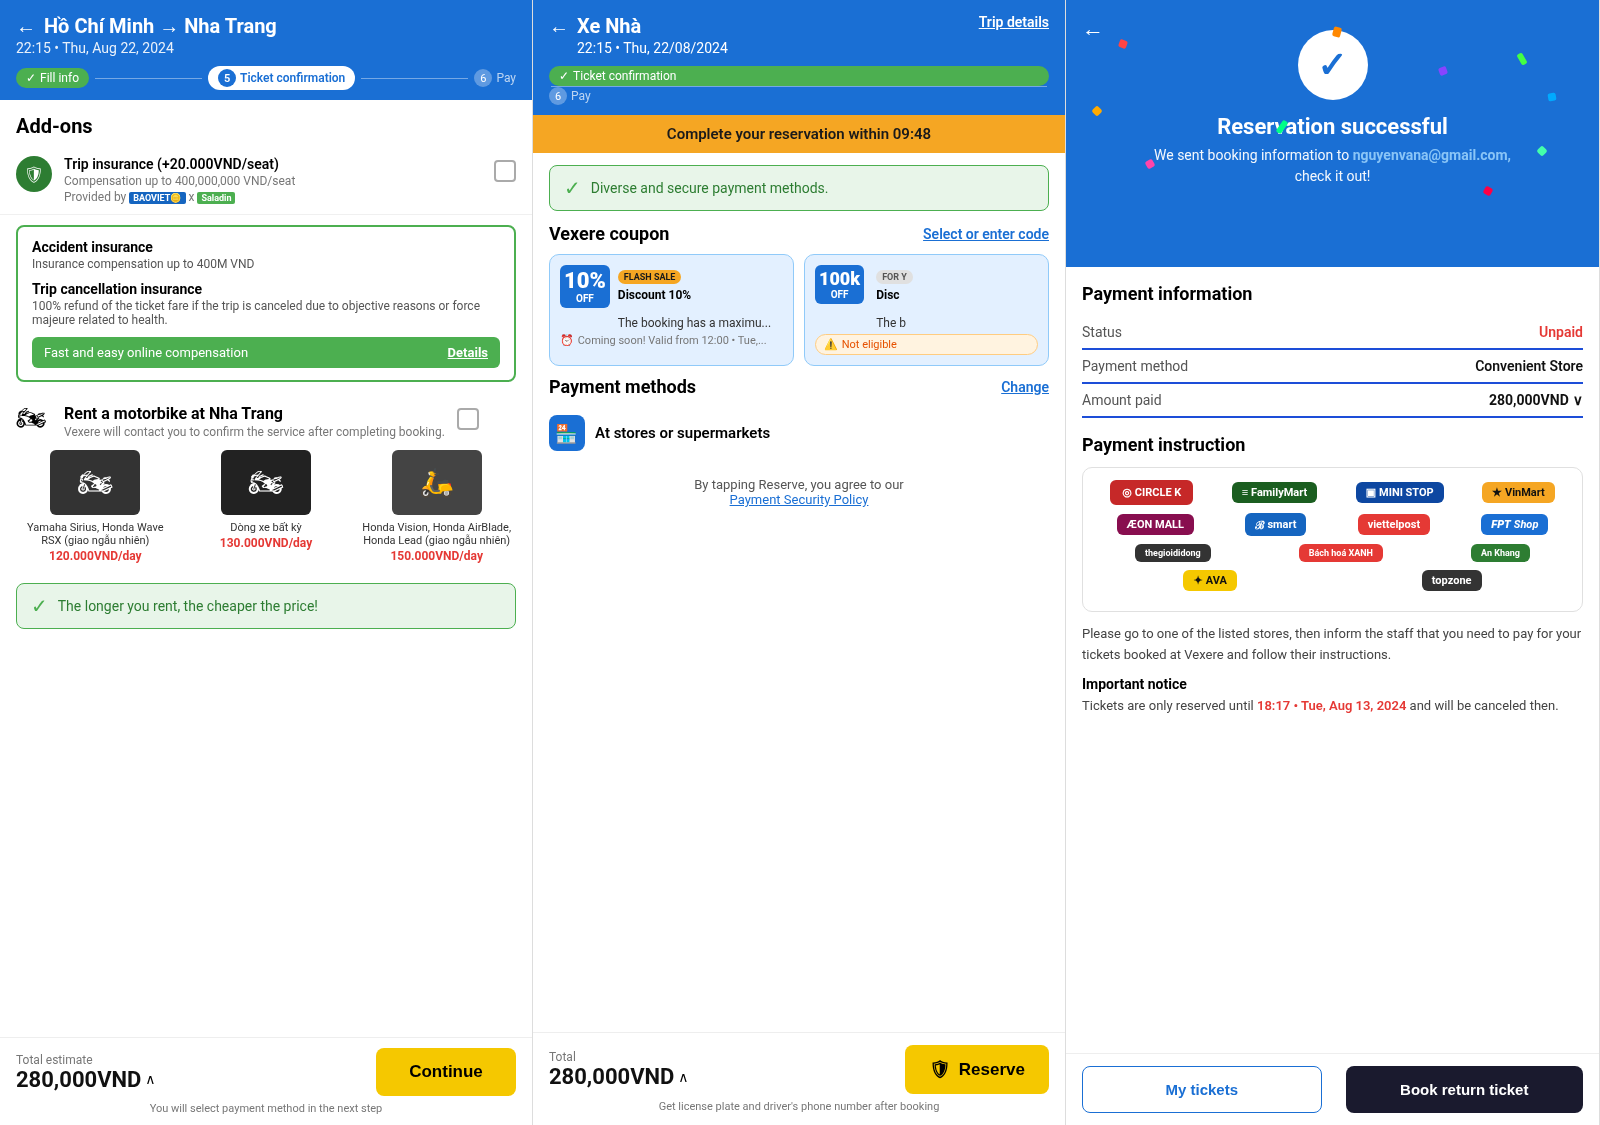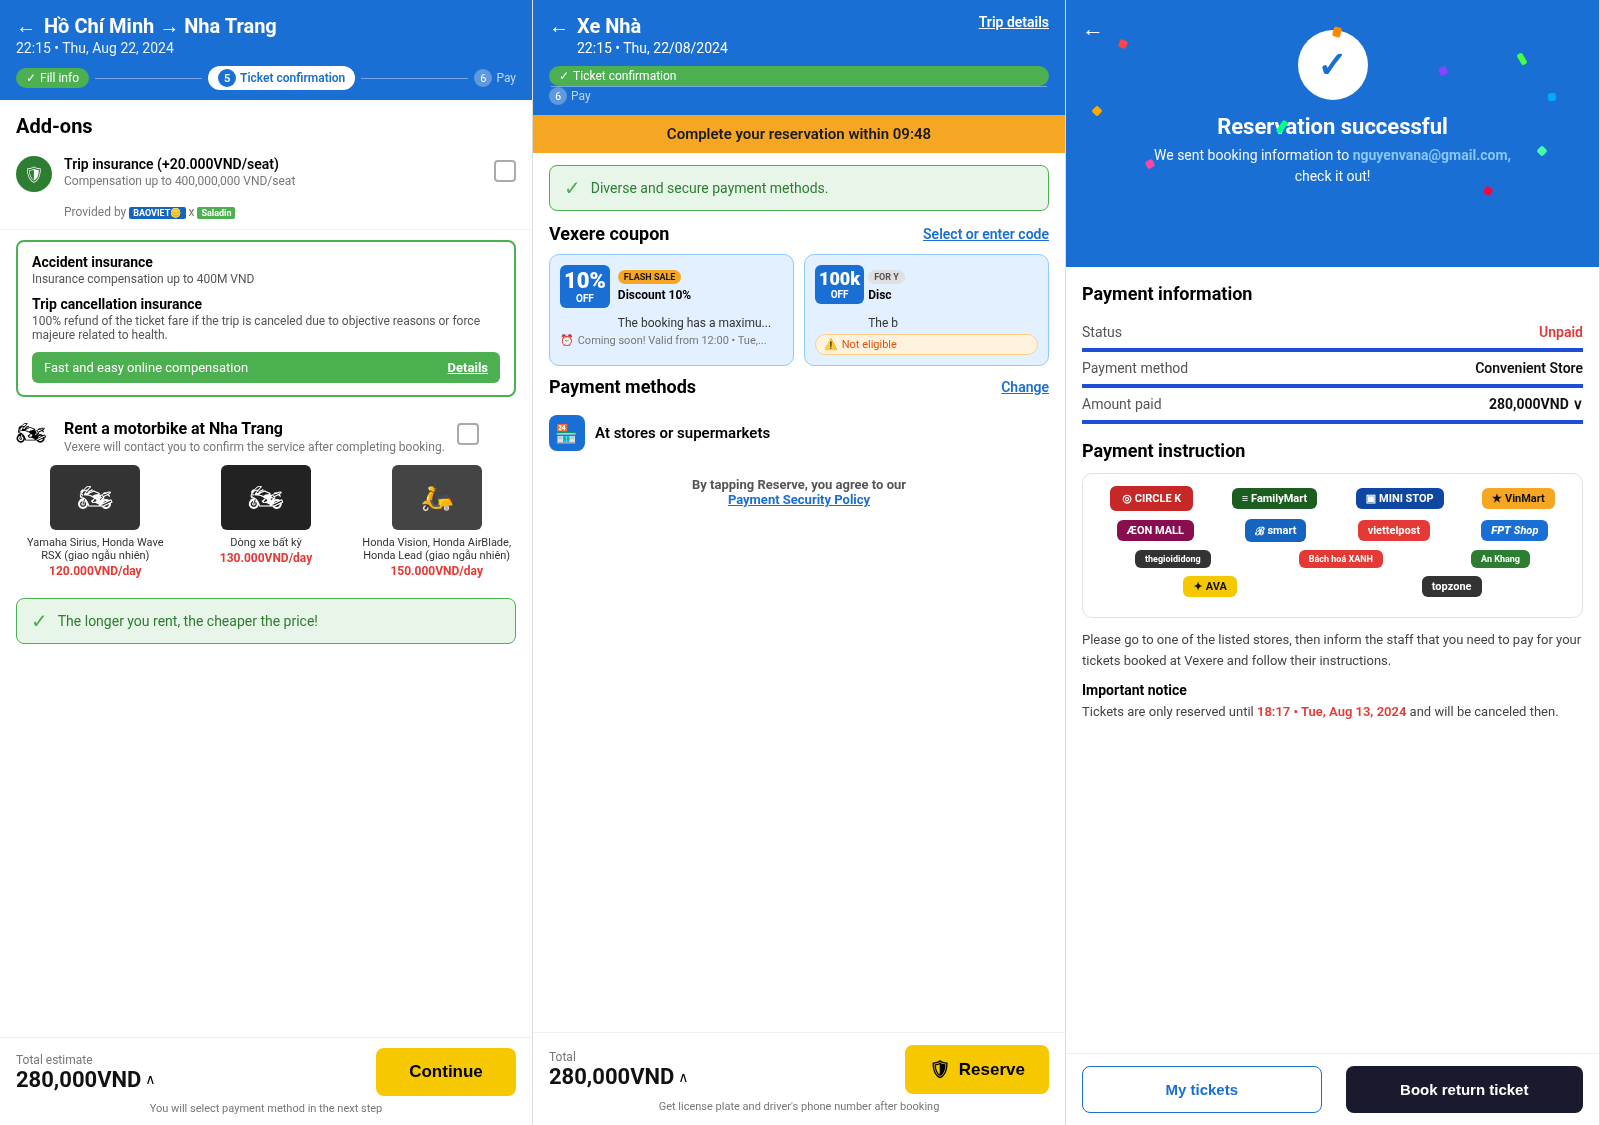--- a/index.html
+++ b/index.html
@@ -140,21 +140,21 @@
       display: flex;
       align-items: center;
       justify-content: center;
       color: white;
       font-size: 16px;
       flex-shrink: 0;
     }
     .addon-text { flex: 1; }
     .addon-name { font-size: 14px; font-weight: 600; }
     .addon-desc { font-size: 12px; color: #777; margin-top: 2px; }
-    .addon-providers { font-size: 12px; color: #777; margin-top: 17px; }
+    .addon-providers { font-size: 12px; color: #777; margin-top: 2px; }
     .provider-logo {
       display: inline-block;
       background: #1565c0;
       color: white;
       font-size: 9px;
       font-weight: 700;
       padding: 1px 4px;
       border-radius: 2px;
     }
     .provider-logo2 {
@@ -385,21 +385,20 @@
       justify-content: center;
       color: white;
       font-size: 18px;
     }
     .payment-label { font-size: 15px; font-weight: 600; }
     .reserve-note {
       text-align: center;
       font-size: 13px;
       color: #555;
       padding: 6px 16px 2px;
-      font-weight: bold;
     }
     .policy-link {
       color: #1a6fd4;
       text-decoration: underline;
       cursor: pointer;
     }
     .screen2-footer {
       border-top: 1px solid #eee;
       padding: 12px 16px;
     }
@@ -476,21 +475,21 @@
       flex: 1;
       overflow-y: auto;
       padding: 16px;
     }
     .info-section-title { font-size: 18px; font-weight: 700; margin-bottom: 12px; }
     .info-row {
       display: flex;
       justify-content: space-between;
       align-items: center;
       padding: 8px 0;
-      border-bottom: 4px solid #1d4ed8;
+      border-bottom: 2px solid #1d4ed8;
     }
     .info-label { font-size: 14px; color: #555; }
     .info-value { font-size: 14px; font-weight: 600; color: #111; }
     .info-value-red { font-size: 14px; font-weight: 600; color: #e53935; }
     .info-value-amount {
       font-size: 14px;
       font-weight: 700;
       color: #111;
       display: flex;
       align-items: center;
@@ -745,21 +744,21 @@
               <div class="coupon-desc">The booking has a maximu...</div>
             </div>
           </div>
           <div class="coupon-validity">
             <span style="color:#4CAF50;">⏰</span>
             <span>Coming soon! Valid from 12:00 • Tue,...</span>
           </div>
         </div>
 
         <div class="coupon-card2">
-          <div style="display:flex;gap:4px;align-items:flex-start;">
+          <div style="display:flex;gap:12px;align-items:flex-start;">
             <div style="background:#1a6fd4;border-radius:6px;padding:4px;color:white;font-size:10px;font-weight:700;min-width:44px;text-align:center;">
               <span style="font-size:18px;font-weight:900;display:block;line-height:1.1;">100k</span>
               <span>OFF</span>
             </div>
             <div>
               <div class="flash-badge" style="background:#e0e0e0;color:#555;">FOR Y</div>
               <div style="font-size:12px;font-weight:700;">Disc</div>
               <div class="coupon-desc">The b</div>
             </div>
           </div>

